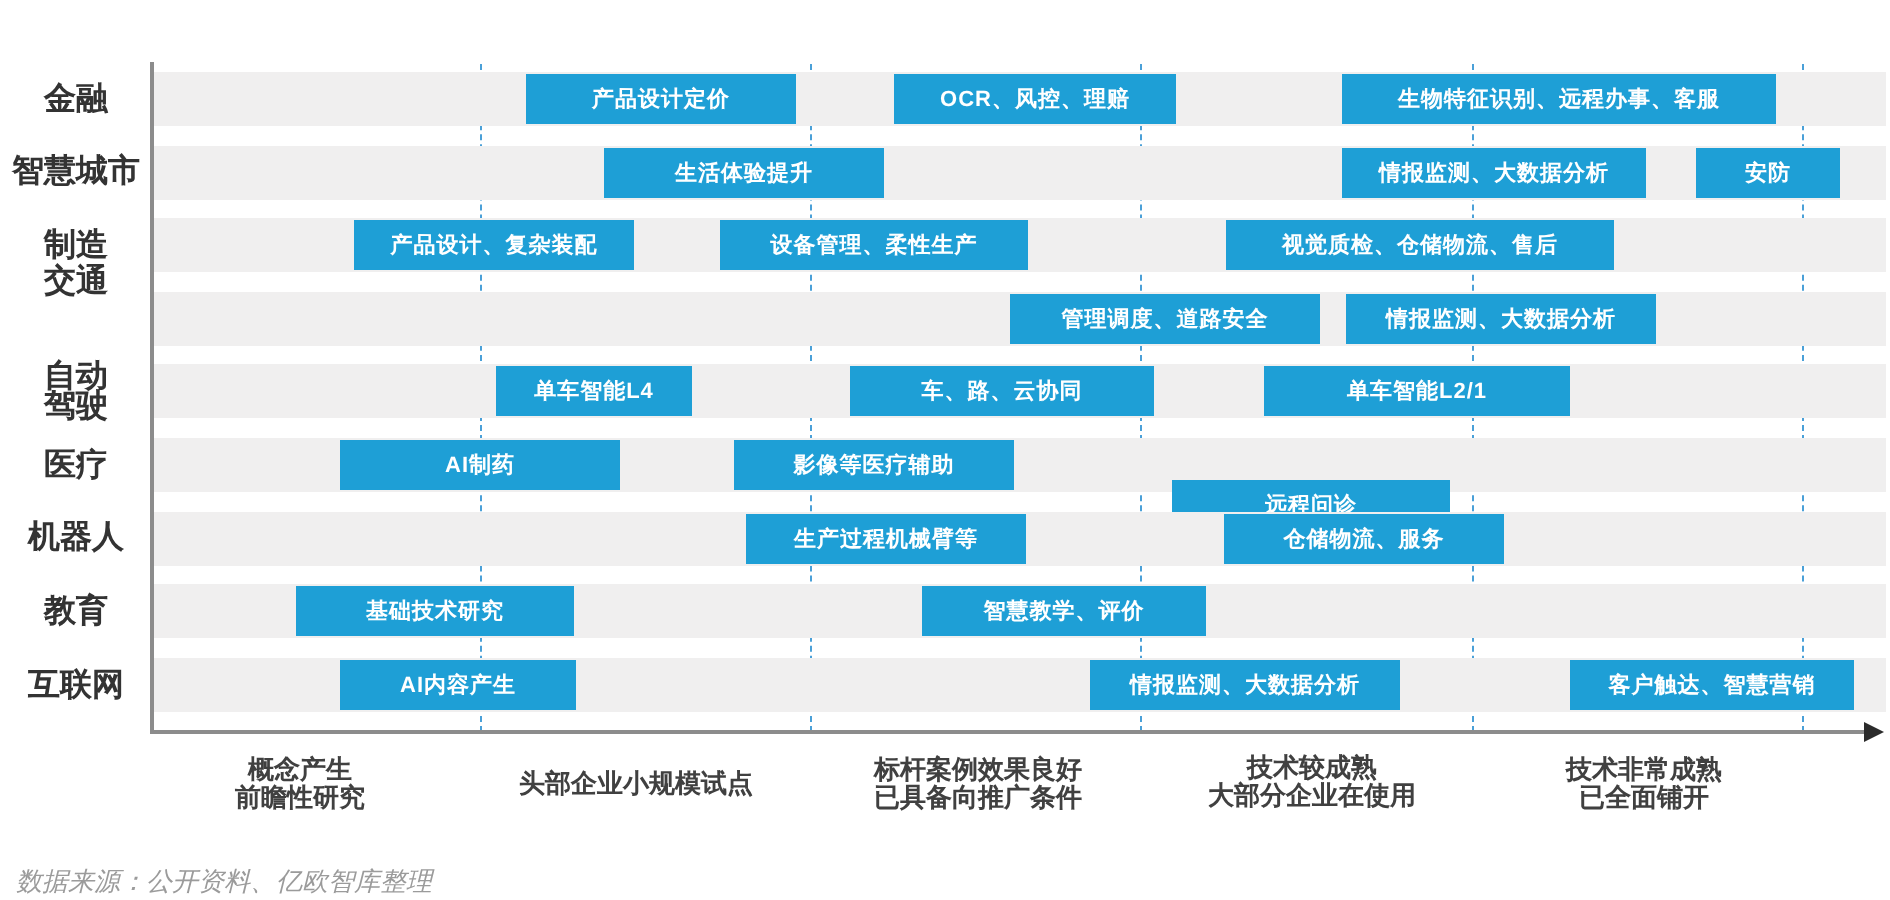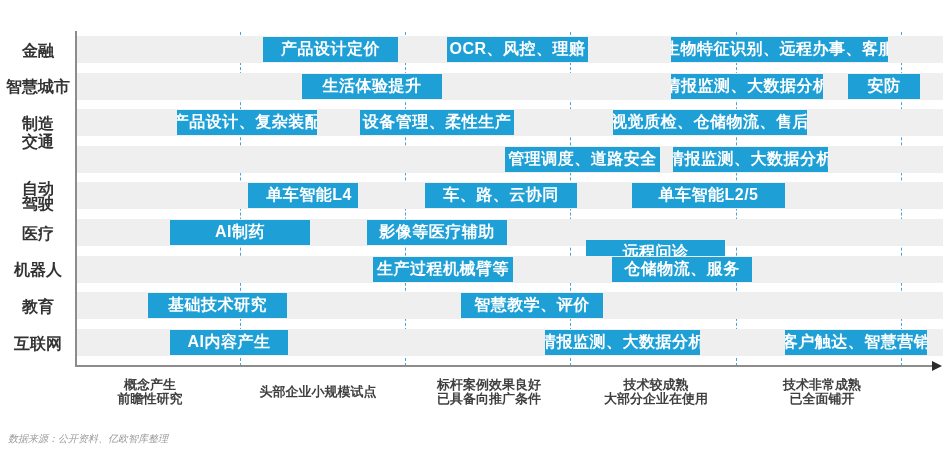--- a/index.html
+++ b/index.html
@@ -15,42 +15,42 @@
     font-size:16px;font-weight:bold;color:var(--text-dark);letter-spacing:.5px;
   }
   .band{position:absolute;left:77px;width:866px;height:27px;background:var(--band-gray);}
   .row-label{
     position:absolute;left:2px;width:72px;text-align:center;
     font-size:16px;font-weight:bold;color:#333333;line-height:15px;
     transform:translateY(-50%);
   }
   .bar{
     position:absolute;height:25px;background:var(--box-blue);
-    color:var(--box-text);font-size:16px;font-weight:bold;
+    color:var(--box-text);font-size:11px;font-weight:bold;
     display:flex;align-items:center;justify-content:center;
     white-space:nowrap;overflow:hidden;letter-spacing:.5px;
   }
   .gridline{
     position:absolute;top:32px;height:334px;width:0;
     border-left:1px dashed var(--grid-blue);
   }
   .y-axis{position:absolute;left:75px;top:31px;width:2px;height:336px;background:var(--axis-gray);}
   .x-axis{position:absolute;left:75px;top:365px;width:860px;height:2px;background:var(--axis-gray);}
   .x-arrow{
     position:absolute;left:932px;top:361px;width:0;height:0;
     border-left:10px solid #2b2b2b;border-top:5px solid transparent;border-bottom:5px solid transparent;
   }
   .stage-label{
     position:absolute;top:377px;width:190px;height:30px;
     display:flex;flex-direction:column;align-items:center;justify-content:center;
     font-size:13px;font-weight:bold;color:#404040;line-height:14.5px;text-align:center;
   }
   .source-note{
     position:absolute;left:8px;top:432px;
-    font-size:10px;font-style:italic;color:var(--note-gray);
+    font-size:13px;font-style:italic;color:var(--note-gray);
   }
 </style>
 </head>
 <body>
 
 <div id="stage" style="--box-blue: #1E9FD6; --band-gray: #F0EFEF; --grid-blue: #4AA0D8; --axis-gray: #8C8C8C; --text-dark: #3D3D3D; --box-text: #FFFFFF; --note-gray: #9B9B9B;">
 
   <div id="chart-layer">
       <div class="gridline" style="left: 240px;"></div>
       <div class="gridline" style="left: 405px;"></div>
@@ -82,23 +82,23 @@
       <div class="row-label" style="top: 141px;">
         <div>交通</div>
       </div>
       <div class="bar" style="left: 505px; top: 146.5px; width: 155px;">管理调度、道路安全</div>
       <div class="bar" style="left: 673px; top: 146.5px; width: 155px;">情报监测、大数据分析</div>
       <div class="band" style="top: 182px; height: 27px;"></div>
       <div class="row-label" style="top: 195.5px;">
         <div>自动</div>
         <div>驾驶</div>
       </div>
-      <div class="bar" style="left: 248px; top: 183px; width: 98px; padding-left: 12px;">单车智能L4</div>
+      <div class="bar" style="left: 248px; top: 183px; width: 98px;">单车智能L4</div>
       <div class="bar" style="left: 425px; top: 183px; width: 152px;">车、路、云协同</div>
-      <div class="bar" style="left: 632px; top: 183px; width: 153px;">单车智能L2/5</div>
+      <div class="bar" style="left: 632px; top: 183px; width: 153px;">单车智能L2/1</div>
       <div class="band" style="top: 219px; height: 27px;"></div>
       <div class="row-label" style="top: 232.5px;">
         <div>医疗</div>
       </div>
       <div class="bar" style="left: 170px; top: 220px; width: 140px;">AI制药</div>
       <div class="bar" style="left: 367px; top: 220px; width: 140px;">影像等医疗辅助</div>
       <div class="bar" style="left: 586px; top: 220px; width: 139px; margin-top: 20px;">远程问诊</div>
       <div class="band" style="top: 255.5px; height: 27px;"></div>
       <div class="row-label" style="top: 269px;">
         <div>机器人</div>
@@ -129,21 +129,21 @@
         <div>概念产生</div>
         <div>前瞻性研究</div>
       </div>
       <div class="stage-label" style="left: 223px;">
         <div>头部企业小规模试点</div>
       </div>
       <div class="stage-label" style="left: 394px;">
         <div>标杆案例效果良好</div>
         <div>已具备向推广条件</div>
       </div>
-      <div class="stage-label" style="left: 561px;">
+      <div class="stage-label" style="left: 561px; font-family: Liberation Mono, monospace;">
         <div>技术较成熟</div>
         <div>大部分企业在使用</div>
       </div>
       <div class="stage-label" style="left: 727px;">
         <div>技术非常成熟</div>
         <div>已全面铺开</div>
       </div>
     </div>
 
   <div class="source-note">数据来源：公开资料、亿欧智库整理</div>

